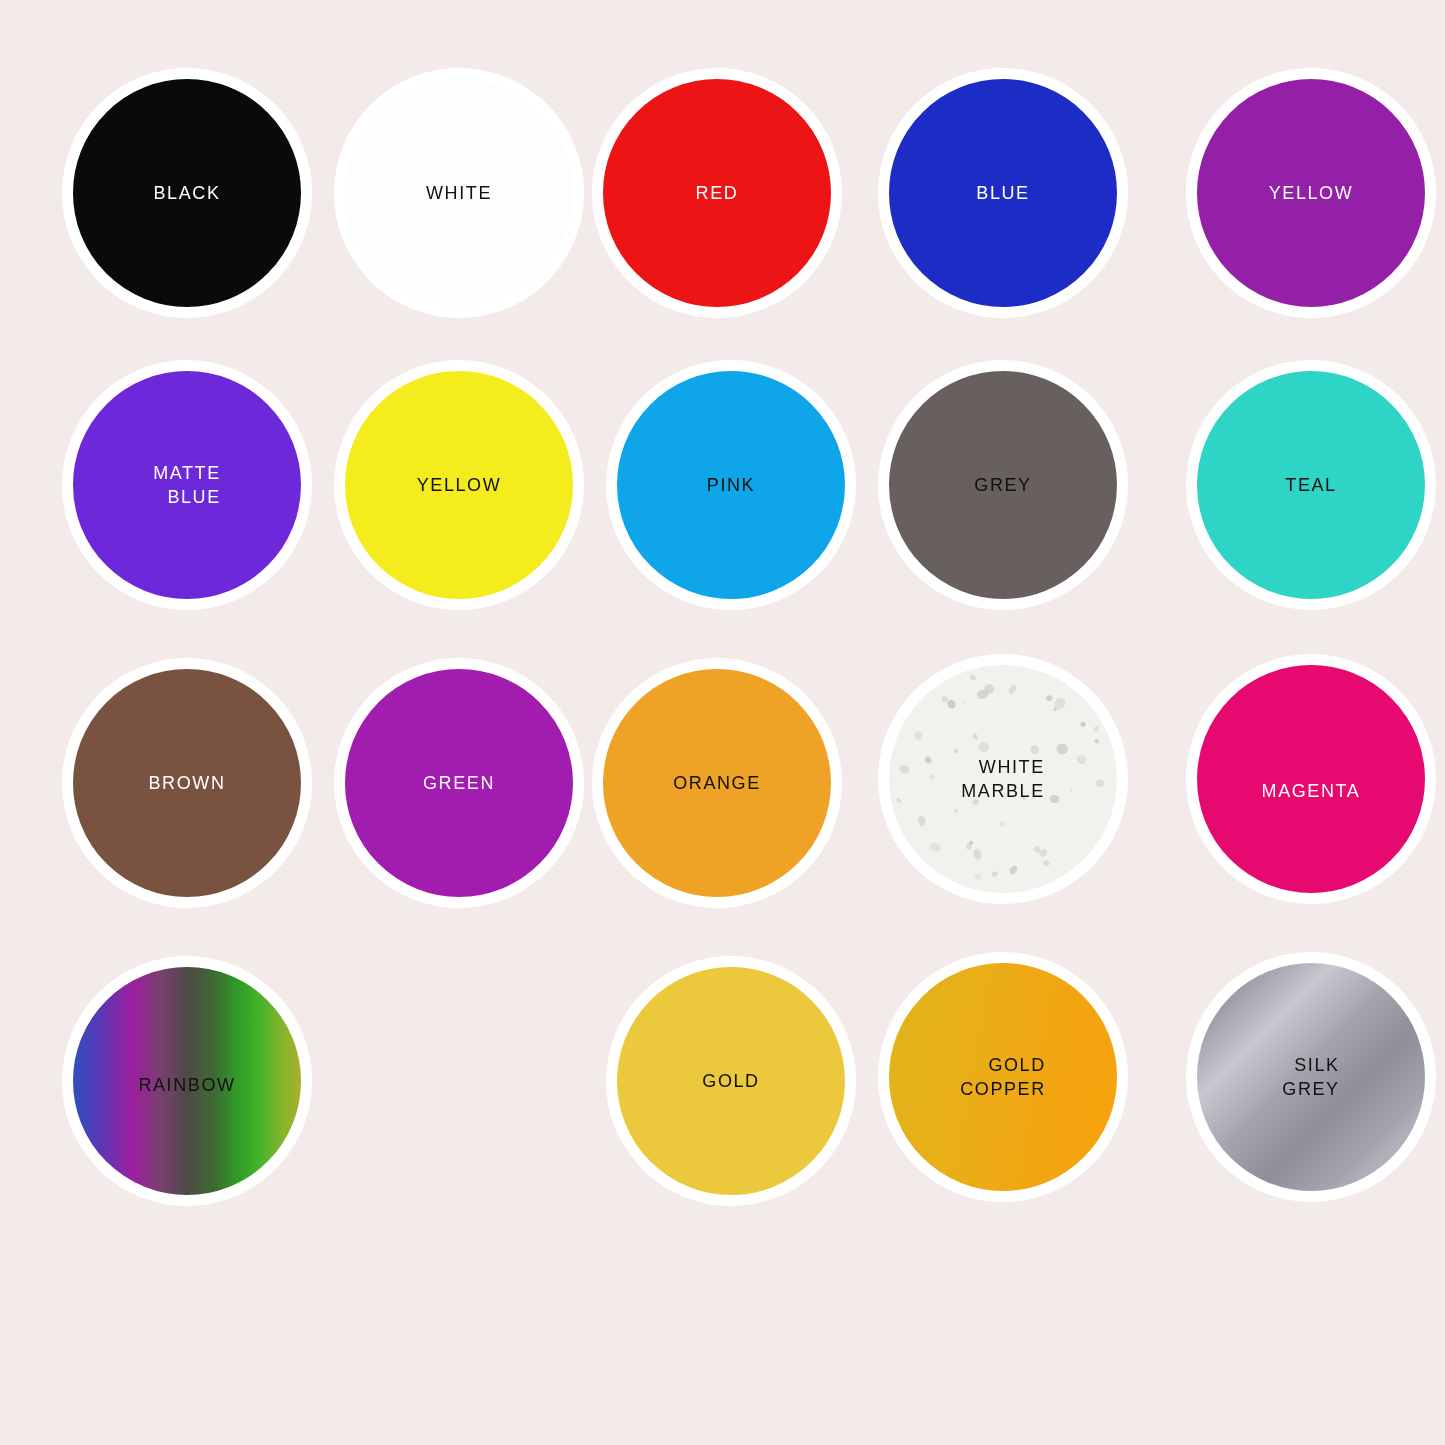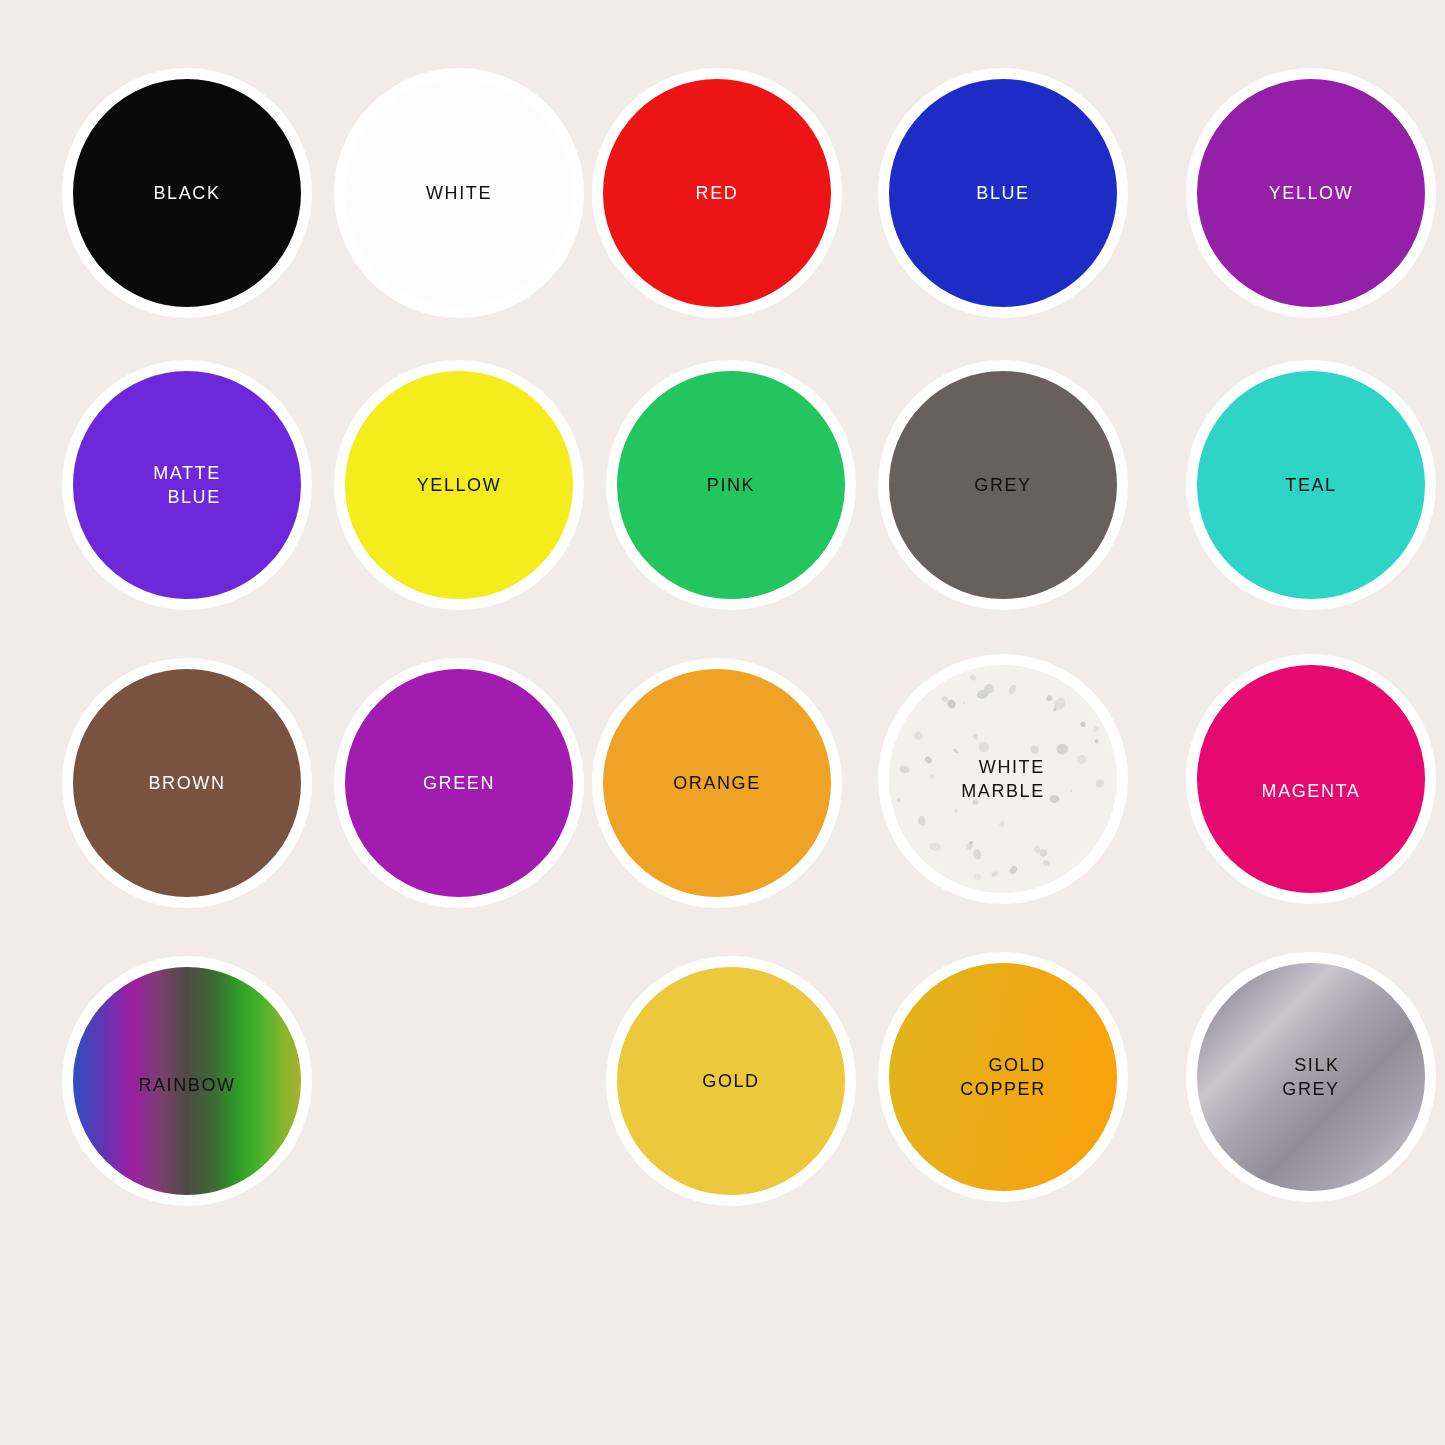--- a/index.html
+++ b/index.html
@@ -72,21 +72,21 @@
     <div class="swatch" style="left: 1186px; top: 68px; background: rgb(148, 32, 168); border-color: rgb(255, 255, 255);">
       <span class="swatch-label" style="color: rgb(255, 255, 255);">YELLOW</span>
     </div>
     <div class="swatch" style="left: 62px; top: 360px; background: #6d28d9; border-color: rgb(255, 255, 255);">
       <span class="swatch-label" style="color: rgb(255, 255, 255);">MATTE
 BLUE</span>
     </div>
     <div class="swatch" style="left: 334px; top: 360px; background: rgb(245, 236, 30); border-color: rgb(255, 255, 255);">
       <span class="swatch-label" style="color: rgb(17, 17, 17);">YELLOW</span>
     </div>
-    <div class="swatch" style="left: 606px; top: 360px; background: #22c55e; border-color: rgb(255, 255, 255);">
+    <div class="swatch" style="left: 606px; top: 360px; background: #0ea5e9; border-color: rgb(255, 255, 255);">
       <span class="swatch-label" style="color: rgb(17, 17, 17);">PINK</span>
     </div>
     <div class="swatch" style="left: 878px; top: 360px; background: rgb(103, 96, 95); border-color: rgb(255, 255, 255);">
       <span class="swatch-label" style="color: rgb(17, 17, 17);">GREY</span>
     </div>
     <div class="swatch" style="left: 1186px; top: 360px; background: rgb(46, 212, 198); border-color: rgb(255, 255, 255);">
       <span class="swatch-label" style="color: rgb(17, 17, 17);">TEAL</span>
     </div>
     <div class="swatch" style="left: 62px; top: 658px; background: rgb(122, 83, 64); border-color: rgb(255, 255, 255);">
       <span class="swatch-label" style="color: rgb(255, 255, 255);">BROWN</span>

